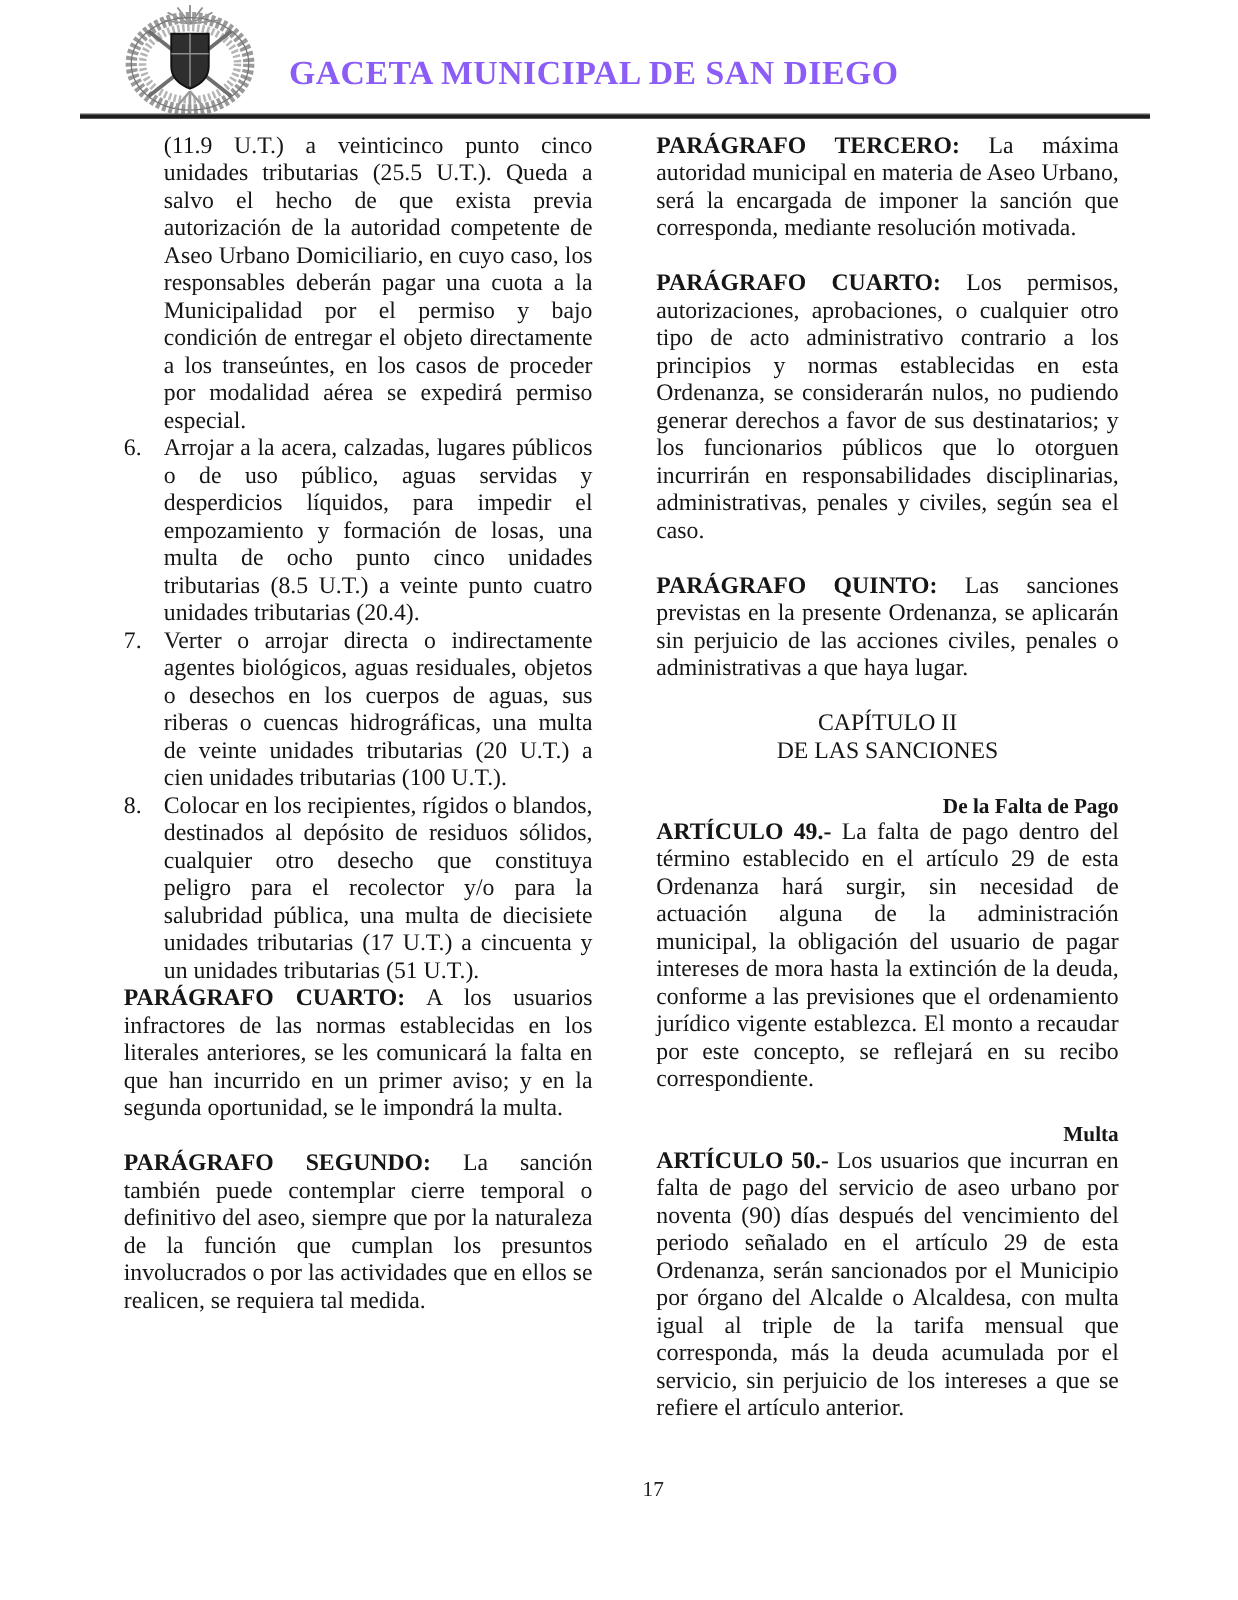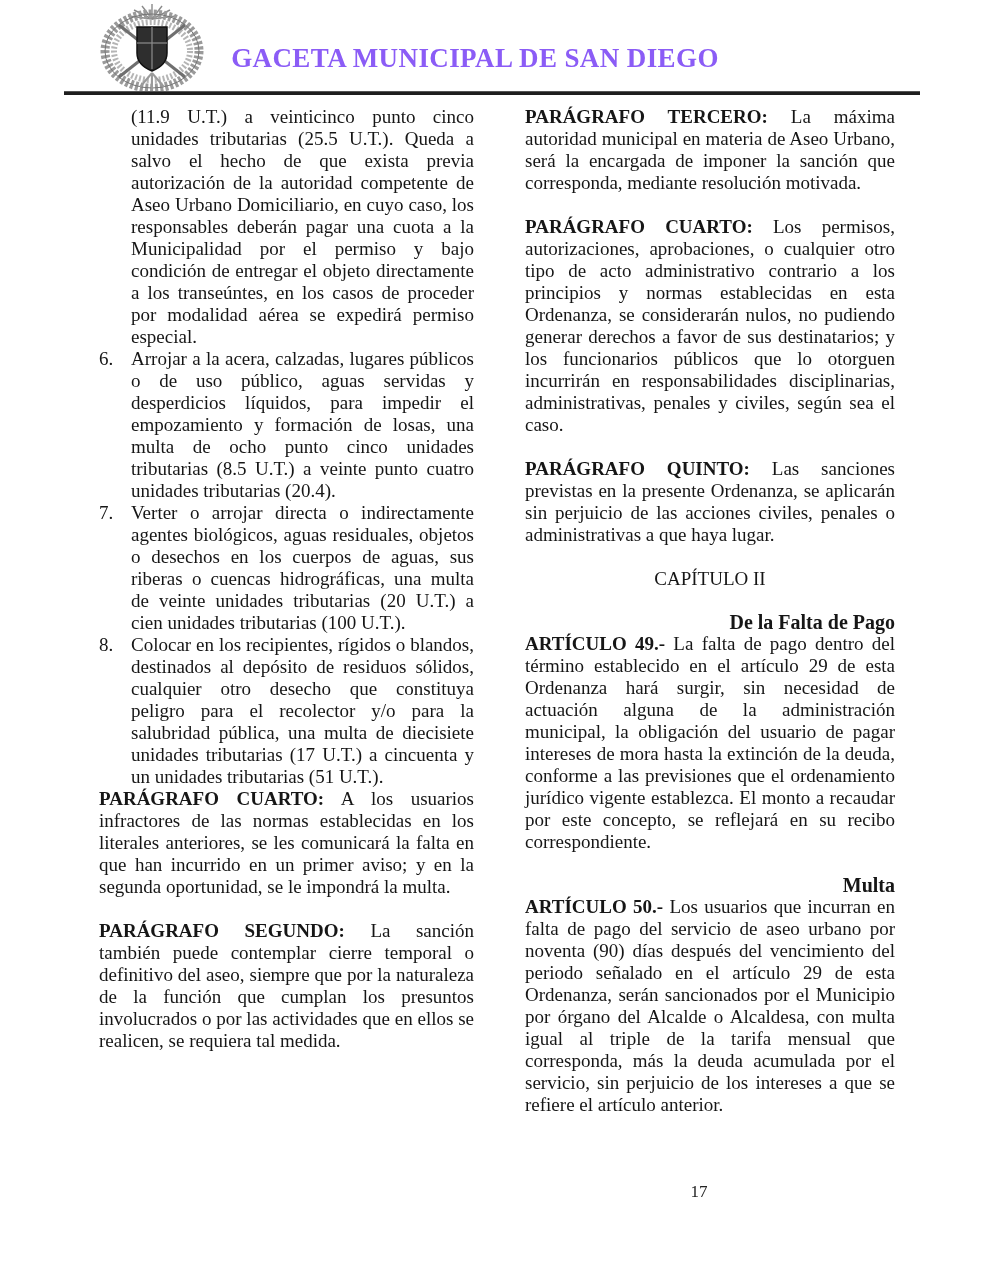--- a/index.html
+++ b/index.html
@@ -58,29 +58,29 @@
   .lead { font-weight: bold; }
   .gap-after { margin-bottom: 22px; }
   .chapter-heading {
     text-align: center;
     font-weight: normal;
     margin-bottom: 22px;
   }
   .section-heading {
     text-align: right;
     font-weight: bold;
-    font-size: 20px;
+    font-size: 17px;
     line-height: 21px;
   }
   .page-number {
     position: absolute;
     left: 514px;
     top: 1182px;
     width: 370px;
-    text-align: center;
+    text-align: left;
     font-size: 17px;
     color: #222;
   }
 </style>
 </head>
 <body>
 
 <div class="logo">
   <svg viewBox="0 0 110 88" width="110" height="88">
 
@@ -141,20 +141,21 @@
 
   <div class="col col-right">
     <p class="just gap-after"><b class="lead">PARÁGRAFO TERCERO:</b> <span>La máxima autoridad municipal en materia de Aseo Urbano, será la encargada de imponer la sanción que corresponda, mediante resolución motivada.</span></p>
 
     <p class="just gap-after"><b class="lead">PARÁGRAFO CUARTO:</b> <span>Los permisos, autorizaciones, aprobaciones, o cualquier otro tipo de acto administrativo contrario a los principios y normas establecidas en esta Ordenanza, se considerarán nulos, no pudiendo generar derechos a favor de sus destinatarios; y los funcionarios públicos que lo otorguen incurrirán en responsabilidades disciplinarias, administrativas, penales y civiles, según sea el caso.</span></p>
 
     <p class="just gap-after"><b class="lead">PARÁGRAFO QUINTO:</b> <span>Las sanciones previstas en la presente Ordenanza, se aplicarán sin perjuicio de las acciones civiles, penales o administrativas a que haya lugar.</span></p>
 
     <div class="chapter-heading">
       <div>CAPÍTULO II</div>
+      <div>DE LAS SANCIONES</div>
     </div>
 
     <div class="section-heading">De la Falta de Pago</div>
 
     <p class="just gap-after"><b class="lead">ARTÍCULO 49.-</b> <span>La falta de pago dentro del término establecido en el artículo 29 de esta Ordenanza hará surgir, sin necesidad de actuación alguna de la administración municipal, la obligación del usuario de pagar intereses de mora hasta la extinción de la deuda, conforme a las previsiones que el ordenamiento jurídico vigente establezca. El monto a recaudar por este concepto, se reflejará en su recibo correspondiente.</span></p>
 
     <div class="section-heading">Multa</div>
 
     <p class="just"><b class="lead">ARTÍCULO 50.-</b> <span>Los usuarios que incurran en falta de pago del servicio de aseo urbano por noventa (90) días después del vencimiento del periodo señalado en el artículo 29 de esta Ordenanza, serán sancionados por el Municipio por órgano del Alcalde o Alcaldesa, con multa igual al triple de la tarifa mensual que corresponda, más la deuda acumulada por el servicio, sin perjuicio de los intereses a que se refiere el artículo anterior.</span></p>
   </div>

